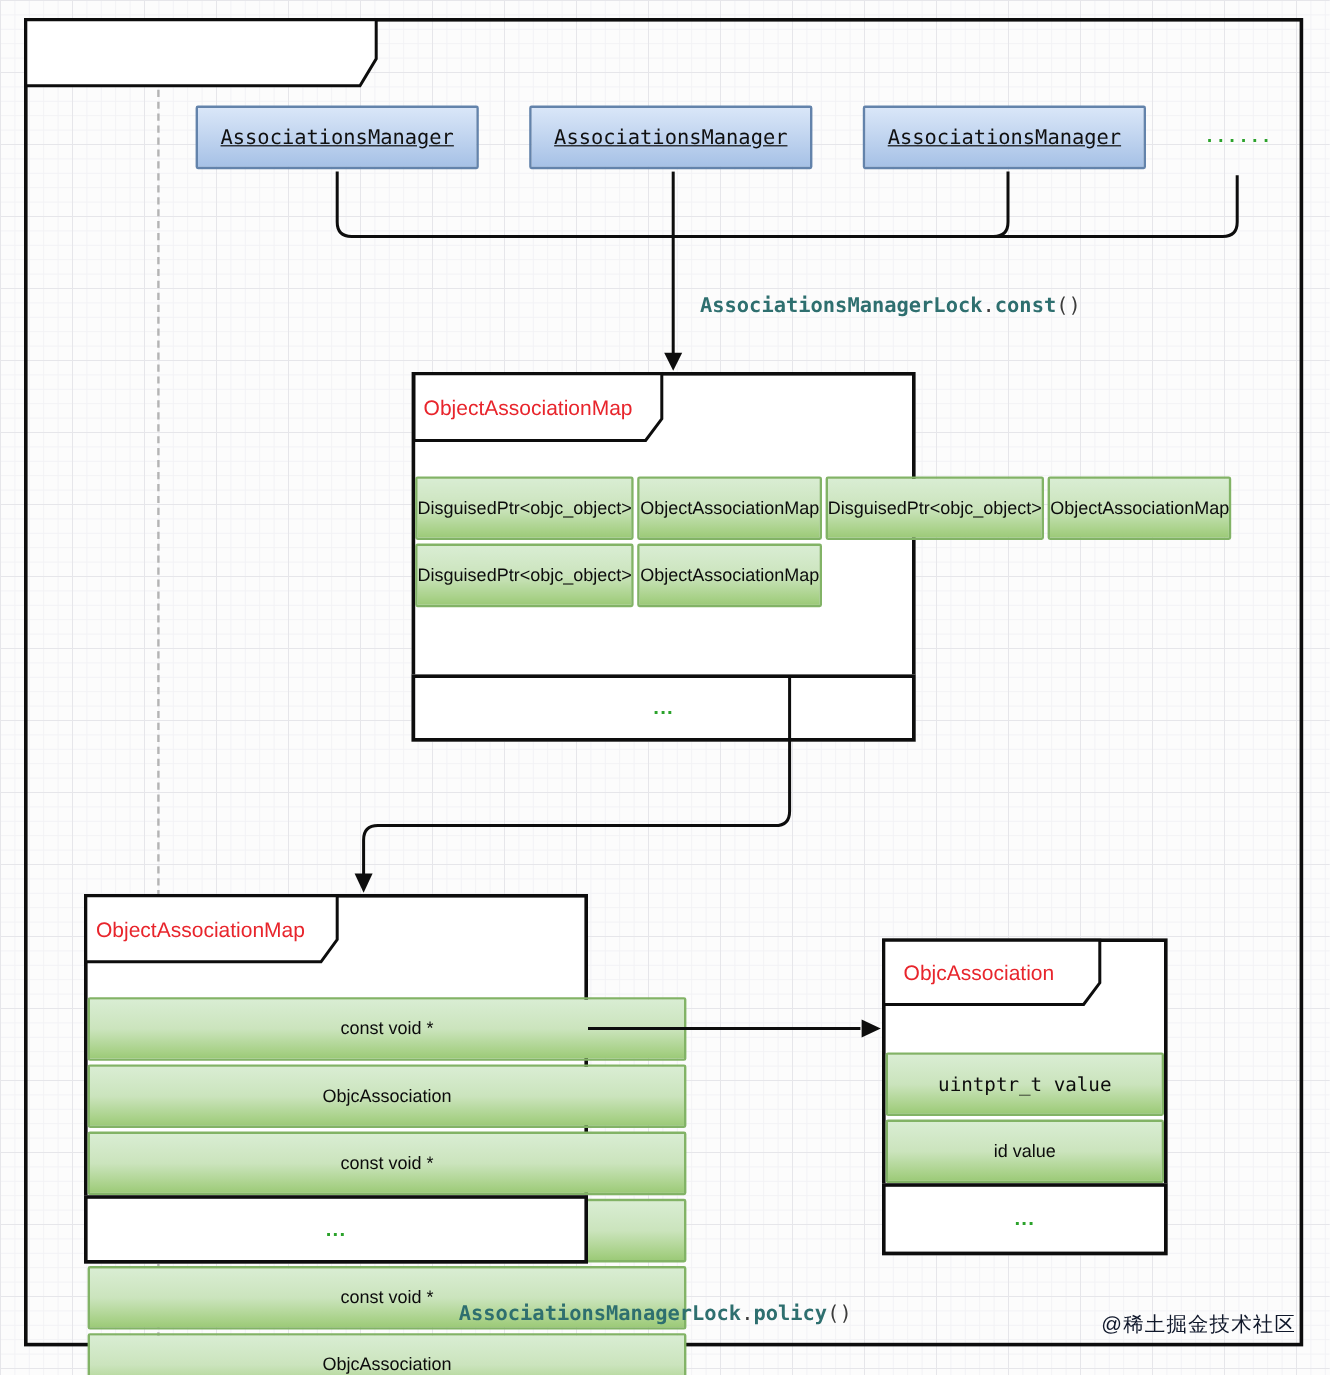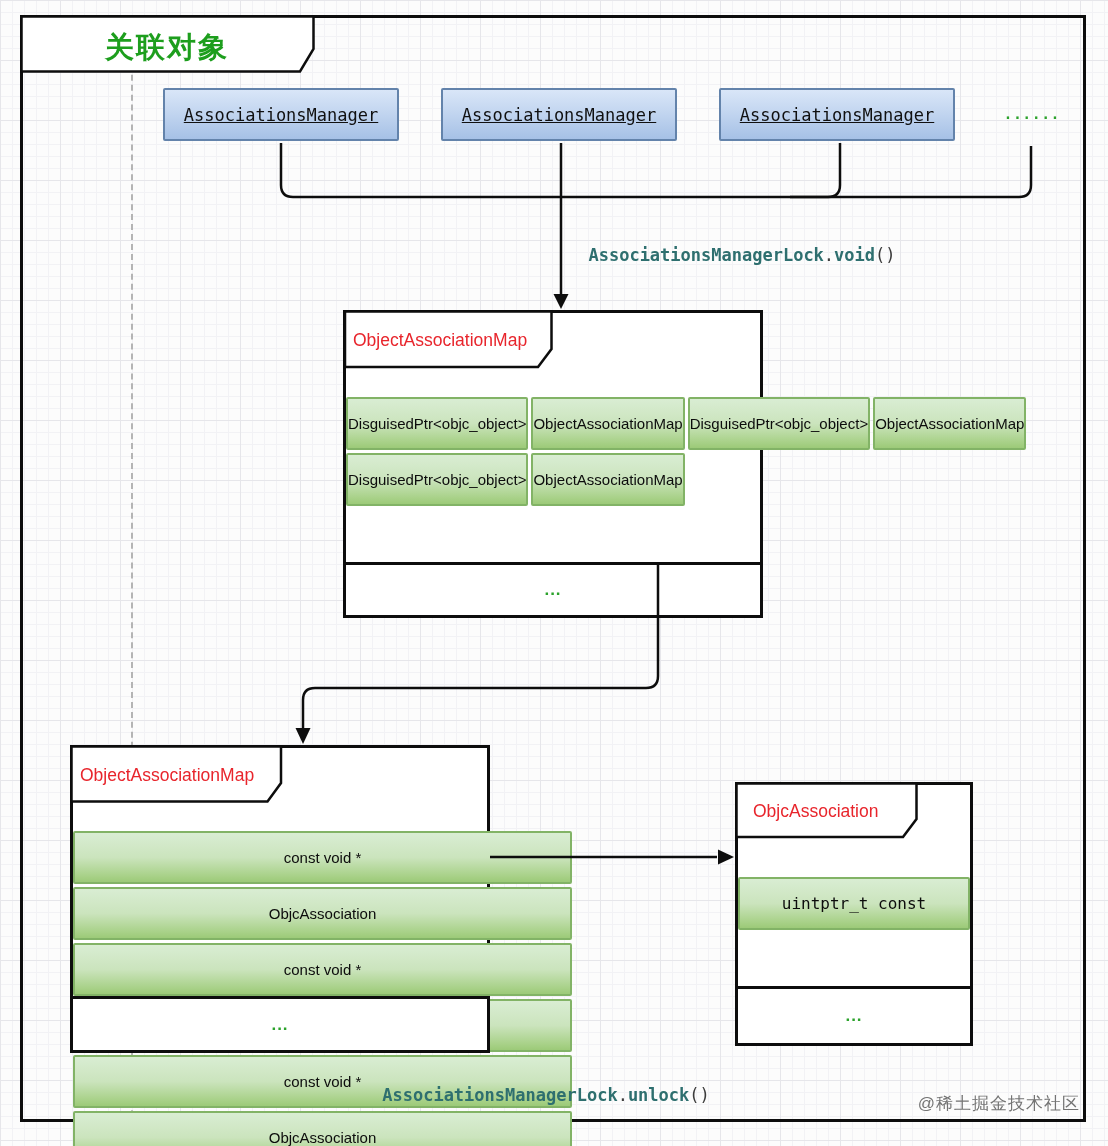--- a/index.html
+++ b/index.html
@@ -73,21 +73,21 @@
     color:#1d9e1d;font-weight:bold;font-size:29px;letter-spacing:2px;}
 
   .code-text{position:absolute;z-index:5;text-align:center;
     font-family:"DejaVu Sans Mono","Liberation Mono",monospace;font-size:17px;white-space:nowrap;}
   .code-text .t{color:#2e6f6f;font-weight:bold;}
   .code-text .p{color:#3c3c3c;}
   #lock-text{left:492px;top:245px;width:500px;}
   #unlock-text{left:296px;top:1085px;width:500px;}
 
   .watermark{position:absolute;z-index:5;left:908px;top:1092px;width:172px;text-align:right;
-    color:#737373;font-size:17px;letter-spacing:1px;}
+    color:#0f172a;font-size:17px;letter-spacing:1px;}
 </style>
 </head>
 <body>
 
 <div id="canvas">
 
   <div class="dashed-line"></div>
   <div class="outer-border"></div>
 
   <div class="shape manager-box" style="left:163px;">AssociationsManager</div>
@@ -113,21 +113,22 @@
     <div class="cell">const void *</div>
     <div class="cell">ObjcAssociation</div>
     <div class="cell">const void *</div>
     <div class="cell">ObjcAssociation</div>
     <div class="cell">const void *</div>
     <div class="cell">ObjcAssociation</div>
   </div>
   <div class="dots-row" id="dots2">...</div>
 
   <div class="grid" id="grid3">
-    <div class="cell mono">uintptr_t const</div>
+    <div class="cell mono">uintptr_t value</div>
+    <div class="cell">id value</div>
   </div>
   <div class="dots-row" id="dots3">...</div>
 
   <svg class="overlay" width="1108" height="1146" viewBox="0 0 1108 1146">
 
     <polygon points="21.5,16.5 313.5,16.5 313.5,49 300,71.5 21.5,71.5" fill="#ffffff" stroke="#0d0d0d" stroke-width="2.5"></polygon>
     <polygon points="345,311.5 551.5,311.5 551.5,349 538,367 345,367" fill="#ffffff" stroke="#0d0d0d" stroke-width="2.5"></polygon>
     <polygon points="71.5,746.5 281,746.5 281,783 267.5,801.5 71.5,801.5" fill="#ffffff" stroke="#0d0d0d" stroke-width="2.5"></polygon>
     <polygon points="736.5,783.5 916.5,783.5 916.5,819 903,837 736.5,837" fill="#ffffff" stroke="#0d0d0d" stroke-width="2.5"></polygon>
 
@@ -136,27 +137,26 @@
     <path d="M 561 143 V 295" fill="none" stroke="#0d0d0d" stroke-width="2.5"></path>
     <path d="M 561 309 L 553.5 294 L 568.5 294 Z" fill="#0d0d0d"></path>
 
     <path d="M 658 563 V 676 Q 658 688 646 688 H 315 Q 303 688 303 700 V 729" fill="none" stroke="#0d0d0d" stroke-width="2.5"></path>
     <path d="M 303 744 L 295.5 728 L 310.5 728 Z" fill="#0d0d0d"></path>
 
     <path d="M 490 857 H 717" fill="none" stroke="#0d0d0d" stroke-width="2.5"></path>
     <path d="M 734 857 L 718 849.5 L 718 864.5 Z" fill="#0d0d0d"></path>
   </svg>
 
-  <div class="title-text">关联对象</div>
   <div class="tab-label" id="label-map1">ObjectAssociationMap</div>
   <div class="tab-label" id="label-map2">ObjectAssociationMap</div>
   <div class="tab-label" id="label-objc">ObjcAssociation</div>
 
   <div class="code-text" id="lock-text">
-    <span class="t">AssociationsManagerLock</span><span class="p">.</span><span class="t">void</span><span class="p">()</span>
+    <span class="t">AssociationsManagerLock</span><span class="p">.</span><span class="t">const</span><span class="p">()</span>
   </div>
   <div class="code-text" id="unlock-text">
-    <span class="t">AssociationsManagerLock</span><span class="p">.</span><span class="t">unlock</span><span class="p">()</span>
+    <span class="t">AssociationsManagerLock</span><span class="p">.</span><span class="t">policy</span><span class="p">()</span>
   </div>
 
   <div class="watermark">@稀土掘金技术社区</div>
 
 </div>
 
 </body></html>

